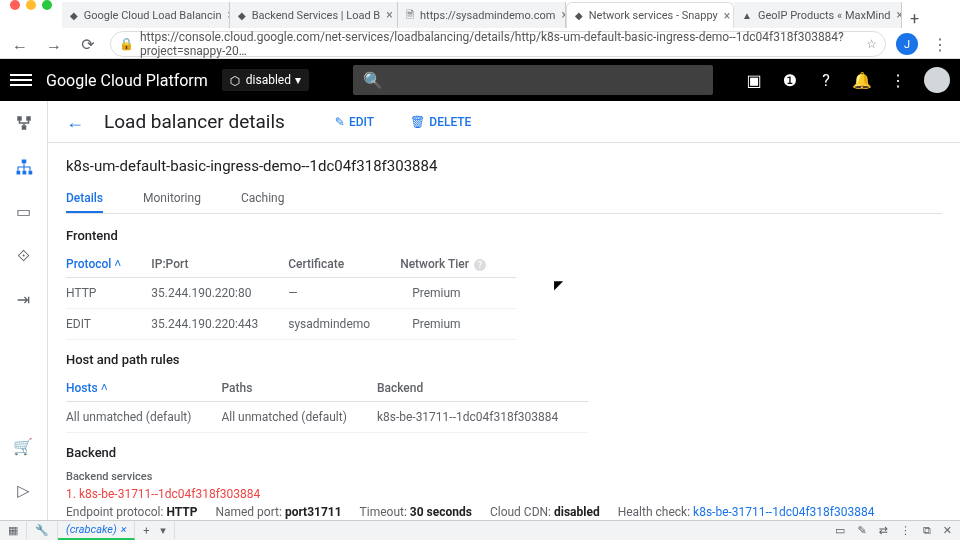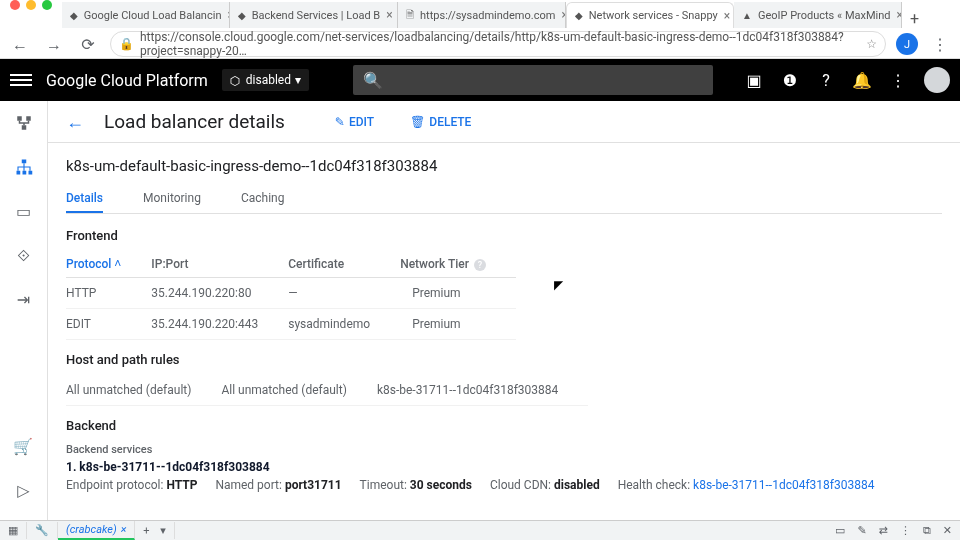--- a/index.html
+++ b/index.html
@@ -53,21 +53,21 @@
   .tabrow { display: flex; gap: 40px; border-bottom: 1px solid #e0e0e0; margin-bottom: 14px; }
   .tabrow .t { font-size: 12px; color: #5f6368; padding: 6px 0; cursor: pointer; }
   .tabrow .t.active { color: #1a73e8; border-bottom: 2px solid #1a73e8; font-weight: 500; }
   .section-title { font-size: 13px; color: #202124; margin: 12px 0 8px; font-weight: 500; }
   table { border-collapse: collapse; width: auto; font-size: 12px; }
   th { text-align: left; padding: 6px 30px 6px 0; font-weight: 500; color: #5f6368; border-bottom: 1px solid #e0e0e0; font-size: 12px; }
   td { padding: 8px 30px 8px 0; color: #5f6368; border-bottom: 1px solid #f1f1f1; }
   .sortable { color: #1a73e8; cursor: pointer; }
   .helpcircle { display: inline-block; width: 12px; height: 12px; border-radius: 50%; background: #dadce0; color: #fff; font-size: 9px; text-align: center; line-height: 12px; margin-left: 2px; }
   .sub { font-size: 11px; color: #5f6368; font-weight: 500; margin: 10px 0 4px; }
-  .bs-name { font-size: 12px; font-weight: 700; color: #0f172a; margin-bottom: 4px; }
+  .bs-name { font-size: 12px; font-weight: 400; color: #ef4444; margin-bottom: 4px; }
   .meta { font-size: 12px; color: #5f6368; display: flex; gap: 18px; margin-bottom: 6px; flex-wrap: wrap; }
   .meta b { color: #202124; font-weight: 700; }
   .meta a { color: #1a73e8; text-decoration: none; }
 
   
   .devtools { position: absolute; left: 0; right: 0; bottom: 0; height: 20px; background: #f1f3f4; border-top: 1px solid #ccc; display: flex; align-items: center; font-size: 11px; color: #5f6368; }
   .devtools .dtab { padding: 2px 8px; border-right: 1px solid #ddd; display: flex; align-items: center; gap: 4px; }
   .devtools .dtab.active { color: #1a73e8; border-bottom: 2px solid #22c55e; font-style: italic; }
   .devtools .right { margin-left: auto; display: flex; gap: 12px; padding-right: 8px; }
 
@@ -221,20 +221,25 @@
           <td>35.244.190.220:443</td>
           <td>sysadmindemo</td>
           <td style="padding-left:12px">Premium</td>
         </tr>
       </tbody>
         </table>
 
       <div class="section-title">Host and path rules</div>
       <table>
         <tbody>
+            <tr>
+          <th class="sortable"><span>Hosts</span> ˄</th>
+          <th>Paths</th>
+          <th>Backend</th>
+        </tr>
         <tr>
           <td>All unmatched (default)</td>
           <td>All unmatched (default)</td>
           <td>k8s-be-31711--1dc04f318f303884</td>
         </tr>
       </tbody>
         </table>
 
       <div class="section-title">Backend</div>
       <div class="sub">Backend services</div>

